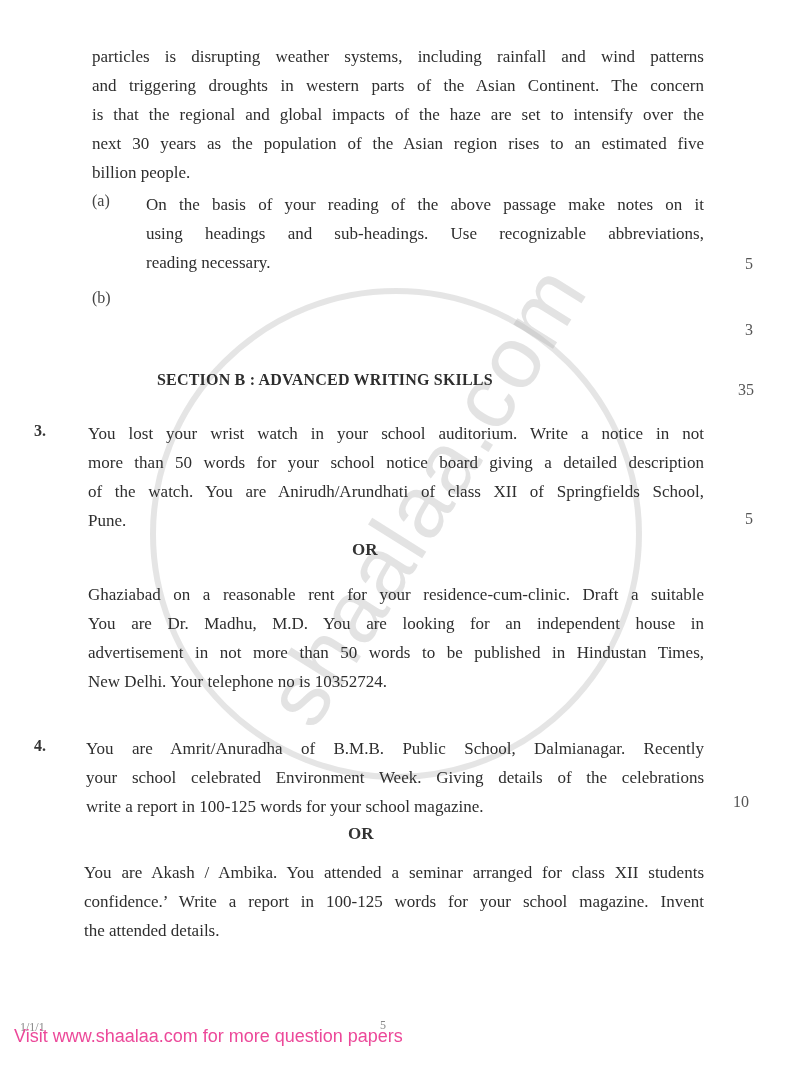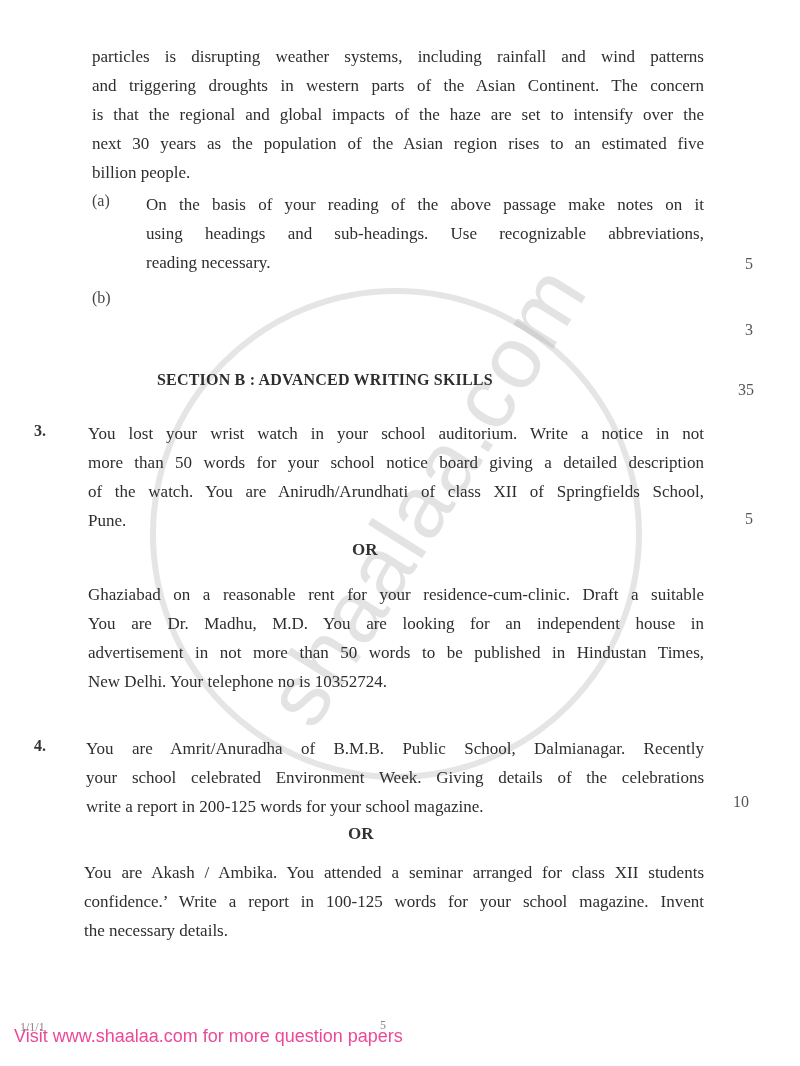--- a/index.html
+++ b/index.html
@@ -79,27 +79,27 @@
     <span class="txt-line">Ghaziabad on a reasonable rent for your residence-cum-clinic. Draft a suitable</span>
     <span class="txt-line">You are Dr. Madhu, M.D. You are looking for an independent house in</span>
     <span class="txt-line">advertisement in not more than 50 words to be published in Hindustan Times,</span>
     <span class="txt-line last">New Delhi. Your telephone no is 10352724.</span>
   </div>
 
   <div class="qnum" style="left:34px; top:737px;">4.</div>
   <div class="txt" style="left:86px; top:734px; width:618px;">
     <span class="txt-line">You are Amrit/Anuradha of B.M.B. Public School,  Dalmianagar. Recently</span>
     <span class="txt-line">your school celebrated Environment Week. Giving details of the celebrations</span>
-    <span class="txt-line last">write a report in 200-125 words for your school magazine.</span>
+    <span class="txt-line last">write a report in 100-125 words for your school magazine.</span>
   </div>
   <div class="marks" style="left:733px; top:793px;">10</div>
   <div class="or" style="left:348px; top:824px;">OR</div>
   <div class="txt" style="left:84px; top:858px; width:620px;">
     <span class="txt-line">You are Akash / Ambika. You attended a seminar arranged for class XII students</span>
     <span class="txt-line">confidence.’ Write a report in 100-125 words for your school magazine. Invent</span>
-    <span class="txt-line last">the necessary details.</span>
+    <span class="txt-line last">the attended details.</span>
   </div>
 
   <div class="footer-code">1/1/1</div>
   <div class="footer-page">5</div>
   <div class="footer-pto">[ P.T.O.</div>
   <div class="footer-visit">Visit www.shaalaa.com for more question papers</div>
 </div>
 
 </body></html>

